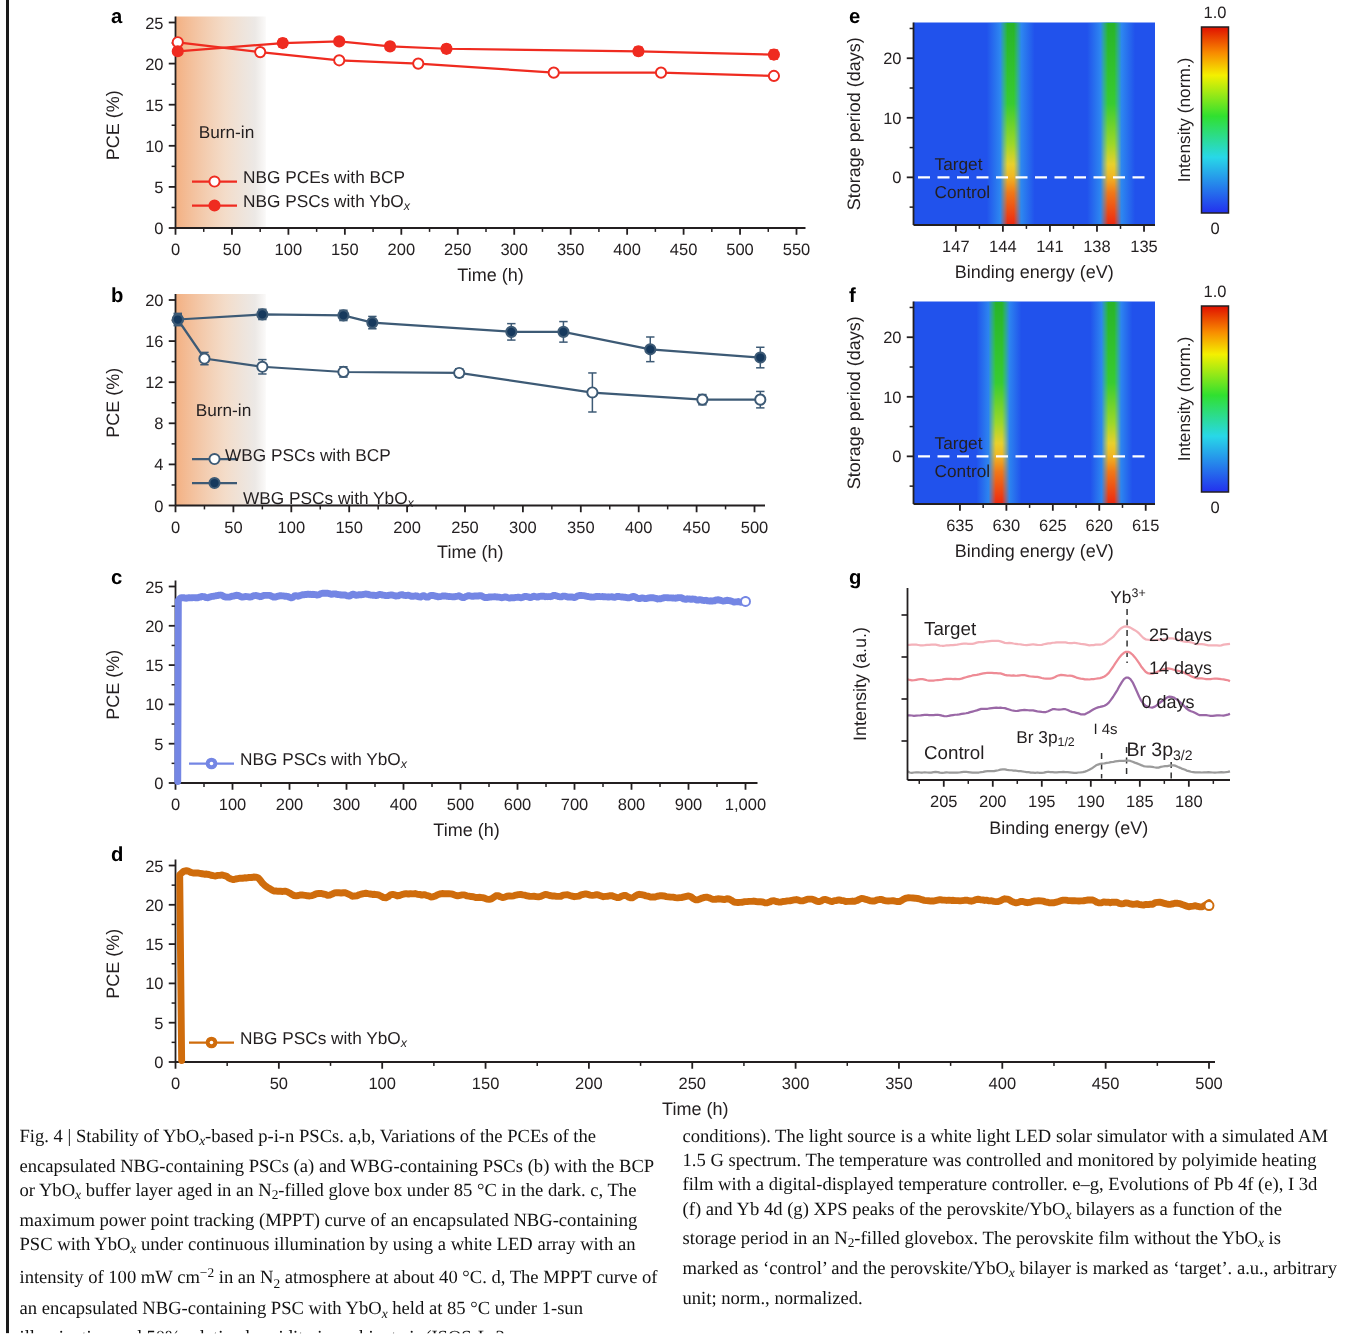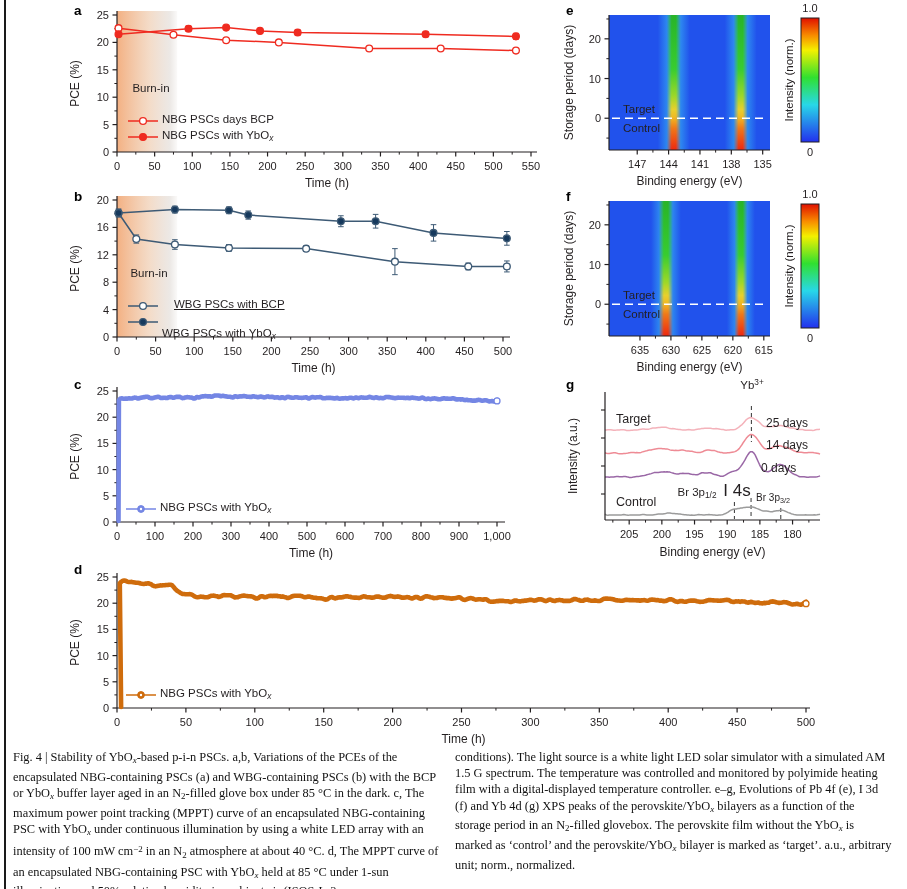--- a/index.html
+++ b/index.html
@@ -155,21 +155,21 @@
         <circle cx="60.50545454545455" cy="30.179999999999993" r="3.4" fill="#ef2b20" stroke="#ef2b20" stroke-width="1.3"></circle>
         <circle cx="130.5090909090909" cy="24.69999999999999" r="3.4" fill="#ef2b20" stroke="#ef2b20" stroke-width="1.3"></circle>
         <circle cx="168.14545454545453" cy="23.604" r="3.4" fill="#ef2b20" stroke="#ef2b20" stroke-width="1.3"></circle>
         <circle cx="202.0181818181818" cy="26.89199999999998" r="3.4" fill="#ef2b20" stroke="#ef2b20" stroke-width="1.3"></circle>
         <circle cx="239.65454545454546" cy="28.535999999999987" r="3.4" fill="#ef2b20" stroke="#ef2b20" stroke-width="1.3"></circle>
         <circle cx="367.6181818181818" cy="30.179999999999993" r="3.4" fill="#ef2b20" stroke="#ef2b20" stroke-width="1.3"></circle>
         <circle cx="457.94545454545454" cy="32.371999999999986" r="3.4" fill="#ef2b20" stroke="#ef2b20" stroke-width="1.3"></circle>
         <line x1="70" y1="133" x2="100" y2="133" stroke="#ef2b20" stroke-width="1.5"></line>
         <circle cx="85" cy="133" r="3.4" fill="#ef2b20" stroke="#ef2b20" stroke-width="1.3"></circle>
       </svg>
-      <div class="olabel" style="left: 104px; top: 110px;"><span>NBG PSCs days BCP</span></div>
+      <div class="olabel" style="left: 104px; top: 110px;"><span>NBG PCEs with BCP</span></div>
       <div class="olabel" style="left: 104px; top: 126px;"><span>NBG PSCs with YbO</span><span style="font-style: italic;"><span class="sb">x</span></span></div>
     </div>
   <div class="panel" id="p-b" style="left:58px;top:190px;width:490px;height:186px;">
       <svg width="490" height="186">
         <defs>
           <linearGradient id="burn-b" x1="0" y1="0" x2="1" y2="0">
             <stop offset="0%" stop-color="#f09a5f" stop-opacity="0.78"></stop>
             <stop offset="55%" stop-color="#ecc5a5" stop-opacity="0.6"></stop>
             <stop offset="88%" stop-color="#d9d2cc" stop-opacity="0.5"></stop>
             <stop offset="100%" stop-color="#d9d2cc" stop-opacity="0.12"></stop>
@@ -294,21 +294,21 @@
         <circle cx="116.9" cy="19.590000000000003" r="3.4" fill="#16395d" stroke="#3d5a75" stroke-width="1.3"></circle>
         <circle cx="170.94" cy="20.275000000000006" r="3.4" fill="#16395d" stroke="#3d5a75" stroke-width="1.3"></circle>
         <circle cx="190.24" cy="25.070000000000007" r="3.4" fill="#16395d" stroke="#3d5a75" stroke-width="1.3"></circle>
         <circle cx="282.88" cy="31.235000000000014" r="3.4" fill="#16395d" stroke="#3d5a75" stroke-width="1.3"></circle>
         <circle cx="317.62" cy="31.235000000000014" r="3.4" fill="#16395d" stroke="#3d5a75" stroke-width="1.3"></circle>
         <circle cx="375.52" cy="42.88000000000001" r="3.4" fill="#16395d" stroke="#3d5a75" stroke-width="1.3"></circle>
         <circle cx="448.86" cy="48.36" r="3.4" fill="#16395d" stroke="#3d5a75" stroke-width="1.3"></circle>
         <line x1="70" y1="132" x2="100" y2="132" stroke="#3d5a75" stroke-width="1.5"></line>
         <circle cx="85" cy="132" r="3.4" fill="#16395d" stroke="#3d5a75" stroke-width="1.3"></circle>
       </svg>
-      <div class="olabel" style="left: 116px; top: 109px; text-decoration: underline;"><span>WBG PSCs with BCP</span></div>
+      <div class="olabel" style="left: 92px; top: 109px;"><span>WBG PSCs with BCP</span></div>
       <div class="olabel" style="left: 104px; top: 138px;"><span>WBG PSCs with YbO</span><span style="font-style: italic;"><span class="sb">x</span></span></div>
     </div>
   <div class="panel" id="p-c" style="left:58px;top:378px;width:490px;height:186px;">
       <svg width="490" height="186">
         <defs></defs>
         <line x1="59" y1="9" x2="59" y2="144" stroke="#231f20" stroke-width="1.2" fill="none"></line>
         <line x1="59" y1="144" x2="447" y2="144" stroke="#231f20" stroke-width="1.2" fill="none"></line>
         <line x1="59" y1="144" x2="59" y2="148.5" stroke="#231f20" stroke-width="1.2" fill="none"></line>
         <line x1="97" y1="144" x2="97" y2="148.5" stroke="#231f20" stroke-width="1.2" fill="none"></line>
         <line x1="135" y1="144" x2="135" y2="148.5" stroke="#231f20" stroke-width="1.2" fill="none"></line>
@@ -676,21 +676,21 @@
         <line x1="255.89057750759886" y1="144" x2="255.89057750759886" y2="146.6" stroke="#231f20" stroke-width="1"></line>
         <text x="76.17933130699083" y="162" font-size="11" text-anchor="middle">205</text>
         <text x="108.85410334346501" y="162" font-size="11" text-anchor="middle">200</text>
         <text x="141.52887537993922" y="162" font-size="11" text-anchor="middle">195</text>
         <text x="174.2036474164134" y="162" font-size="11" text-anchor="middle">190</text>
         <text x="206.87841945288758" y="162" font-size="11" text-anchor="middle">185</text>
         <text x="239.55319148936178" y="162" font-size="11" text-anchor="middle">180</text>
         <text x="159.5" y="180" font-size="12" text-anchor="middle">Binding energy (eV)</text>
         <text x="24" y="80" font-size="12" text-anchor="middle" transform="rotate(-90 24 80)">Intensity (a.u.)</text>
       </svg>
-      <div class="olabel" style="left: 199px; top: 3px; font-size: 11.5px; transform: translateX(-50%);"><span>Yb</span><span><span class="sp">3+</span></span></div>
+      <div class="olabel" style="left: 199px; top: 16px; font-size: 11.5px; transform: translateX(-50%);"><span>Yb</span><span><span class="sp">3+</span></span></div>
       <div class="olabel" style="left: 144px; top: 111px; font-size: 11.5px; transform: translateX(-50%);"><span>Br 3p</span><span><span class="sb">1/2</span></span></div>
-      <div class="olabel" style="left: 184px; top: 106px; font-size: 17px; transform: translateX(-50%);"><span>I 4s</span></div>
-      <div class="olabel" style="left: 220px; top: 117px; font-size: 10px; transform: translateX(-50%);"><span>Br 3p</span><span><span class="sb">3/2</span></span></div>
+      <div class="olabel" style="left: 184px; top: 106px; font-size: 10px; transform: translateX(-50%);"><span>I 4s</span></div>
+      <div class="olabel" style="left: 220px; top: 117px; font-size: 13px; transform: translateX(-50%);"><span>Br 3p</span><span><span class="sb">3/2</span></span></div>
     </div>
 
   <div class="cap" style="left:13px;top:749px;width:434px;"><b>Fig. 4 | Stability of YbO</b><b style="font-style: italic;"><span class="sb">x</span></b><b>-based p-i-n PSCs. </b><b>a</b><b>,</b><b>b</b><span>, Variations of the PCEs of the encapsulated NBG-containing PSCs (</span><b>a</b><span>) and WBG-containing PSCs (</span><b>b</b><span>) with the BCP or YbO</span><span style="font-style: italic;"><span class="sb">x</span></span><span> buffer layer aged in an N</span><span><span class="sb">2</span></span><span>-filled glove box under 85 °C in the dark. </span><b>c</b><span>, The maximum power point tracking (MPPT) curve of an encapsulated NBG-containing PSC with YbO</span><span style="font-style: italic;"><span class="sb">x</span></span><span> under continuous illumination by using a white LED array with an intensity of 100 mW cm</span><span><span class="sp">−2</span></span><span> in an N</span><span><span class="sb">2</span></span><span> atmosphere at about 40 °C. </span><b>d</b><span>, The MPPT curve of an encapsulated NBG-containing PSC with YbO</span><span style="font-style: italic;"><span class="sb">x</span></span><span> held at 85 °C under 1-sun illumination and 50% relative humidity in ambient air (ISOS-L-3</span></div>
   <div class="cap" style="left:455px;top:749px;width:438px;"><span>conditions). The light source is a white light LED solar simulator with a simulated AM 1.5 G spectrum. The temperature was controlled and monitored by polyimide heating film with a digital-displayed temperature controller. </span><b>e</b><b>–</b><b>g</b><span>, Evolutions of Pb 4f (</span><b>e</b><span>), I 3d (</span><b>f</b><span>) and Yb 4d (</span><b>g</b><span>) XPS peaks of the perovskite/YbO</span><span style="font-style: italic;"><span class="sb">x</span></span><span> bilayers as a function of the storage period in an N</span><span><span class="sb">2</span></span><span>-filled glovebox. The perovskite film without the YbO</span><span style="font-style: italic;"><span class="sb">x</span></span><span> is marked as ‘control’ and the perovskite/YbO</span><span style="font-style: italic;"><span class="sb">x</span></span><span> bilayer is marked as ‘target’. a.u., arbitrary unit; norm., normalized.</span></div>
 </div>
 
 </body></html>

